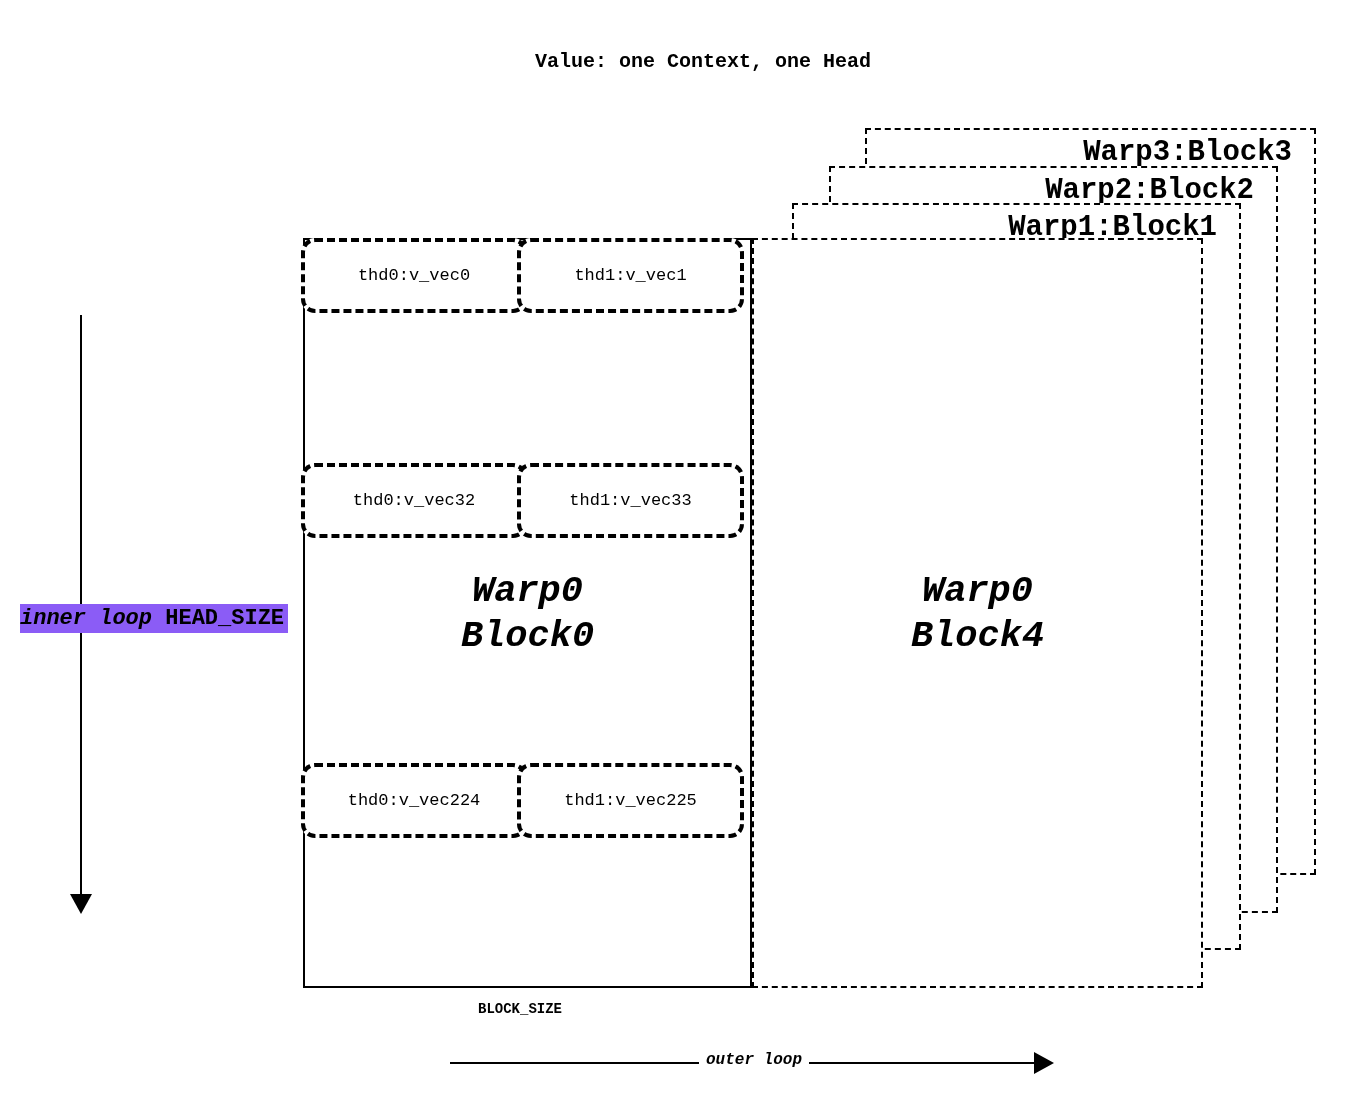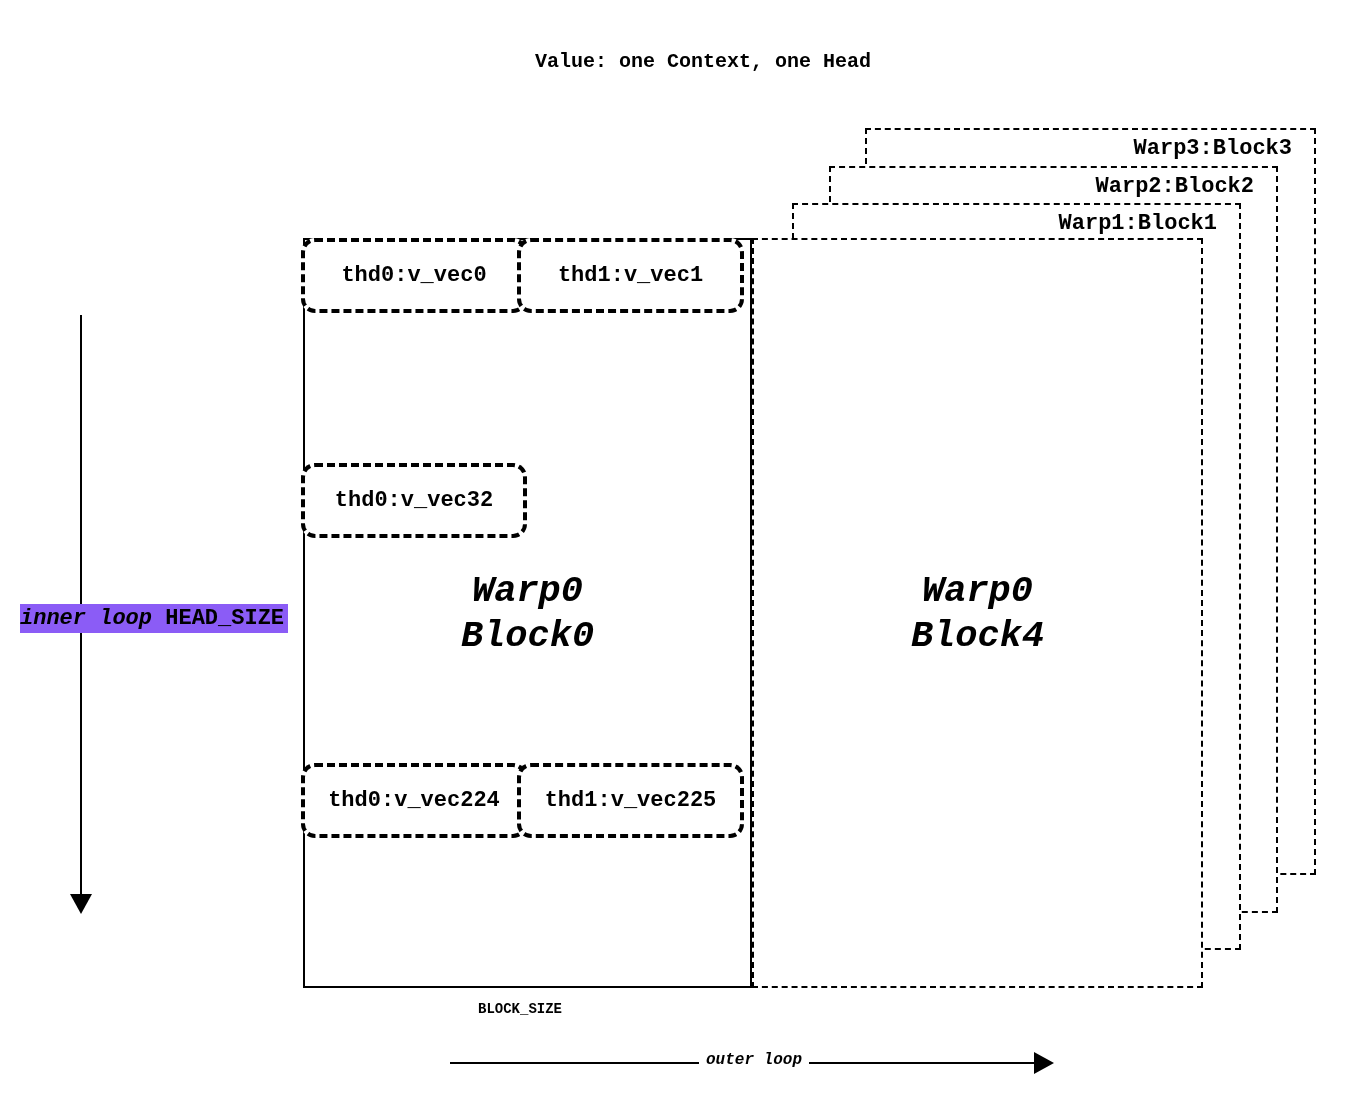--- a/index.html
+++ b/index.html
@@ -28,21 +28,21 @@
   .panel {
     border: 2px dashed #000;
     background: #ffffff;
   }
   .panel-warp3 { left: 865px; top: 108px; width: 451px; height: 747px; z-index: 1; }
   .panel-warp2 { left: 829px; top: 146px; width: 449px; height: 747px; z-index: 2; }
   .panel-warp1 { left: 792px; top: 183px; width: 449px; height: 747px; z-index: 3; }
   .panel-block4 { left: 752px; top: 218px; width: 451px; height: 750px; z-index: 4; }
   .panel-tag {
     position: absolute; top: 6px; right: 22px;
-    font-size: 22px; font-weight: bold;
+    font-size: 29px; font-weight: bold;
     white-space: nowrap;
   }
 
   
   .block0 {
     left: 303px; top: 218px; width: 449px; height: 750px;
     border: 2px solid #000;
     background: #ffffff;
     z-index: 5;
   }
@@ -53,21 +53,21 @@
     line-height: 45px;
     white-space: nowrap;
   }
   .vrow-box {
     position: absolute;
     height: 75px;
     border: 4px dashed #000;
     border-radius: 14px;
     background: #ffffff;
     display: flex; align-items: center; justify-content: center;
-    font-size: 22px; font-weight: bold;
+    font-size: 17px; font-weight: normal;
     white-space: nowrap;
   }
   .vcol-left  { left: -4px;  width: 226px; }
   .vcol-right { left: 212px; width: 227px; }
   .vrow-0 { top: -2px; }
   .vrow-1 { top: 223px; }
   .vrow-2 { top: 523px; }
 
   
   .v-arrow-line { left: 80px; top: 295px; width: 2px; height: 582px; background: #000; z-index: 6; }
@@ -141,20 +141,21 @@
   <div class="abs block0">
     <div class="big-label">
       <span>Warp0</span><br>
       <span>Block0</span>
     </div>
 
     <div class="vrow-box vcol-left vrow-0">thd0:v_vec0</div>
     <div class="vrow-box vcol-right vrow-0">thd1:v_vec1</div>
 
     <div class="vrow-box vcol-left vrow-1">thd0:v_vec32</div>
+    <div class="vrow-box vcol-right vrow-1">thd1:v_vec33</div>
 
     <div class="vrow-box vcol-left vrow-2">thd0:v_vec224</div>
     <div class="vrow-box vcol-right vrow-2">thd1:v_vec225</div>
   </div>
 
   <div class="abs v-arrow-line"></div>
   <div class="abs v-arrow-head"></div>
   <div class="abs inner-label">
     <span class="loop-word">inner loop</span>
     <span class="size-word">HEAD_SIZE</span>

